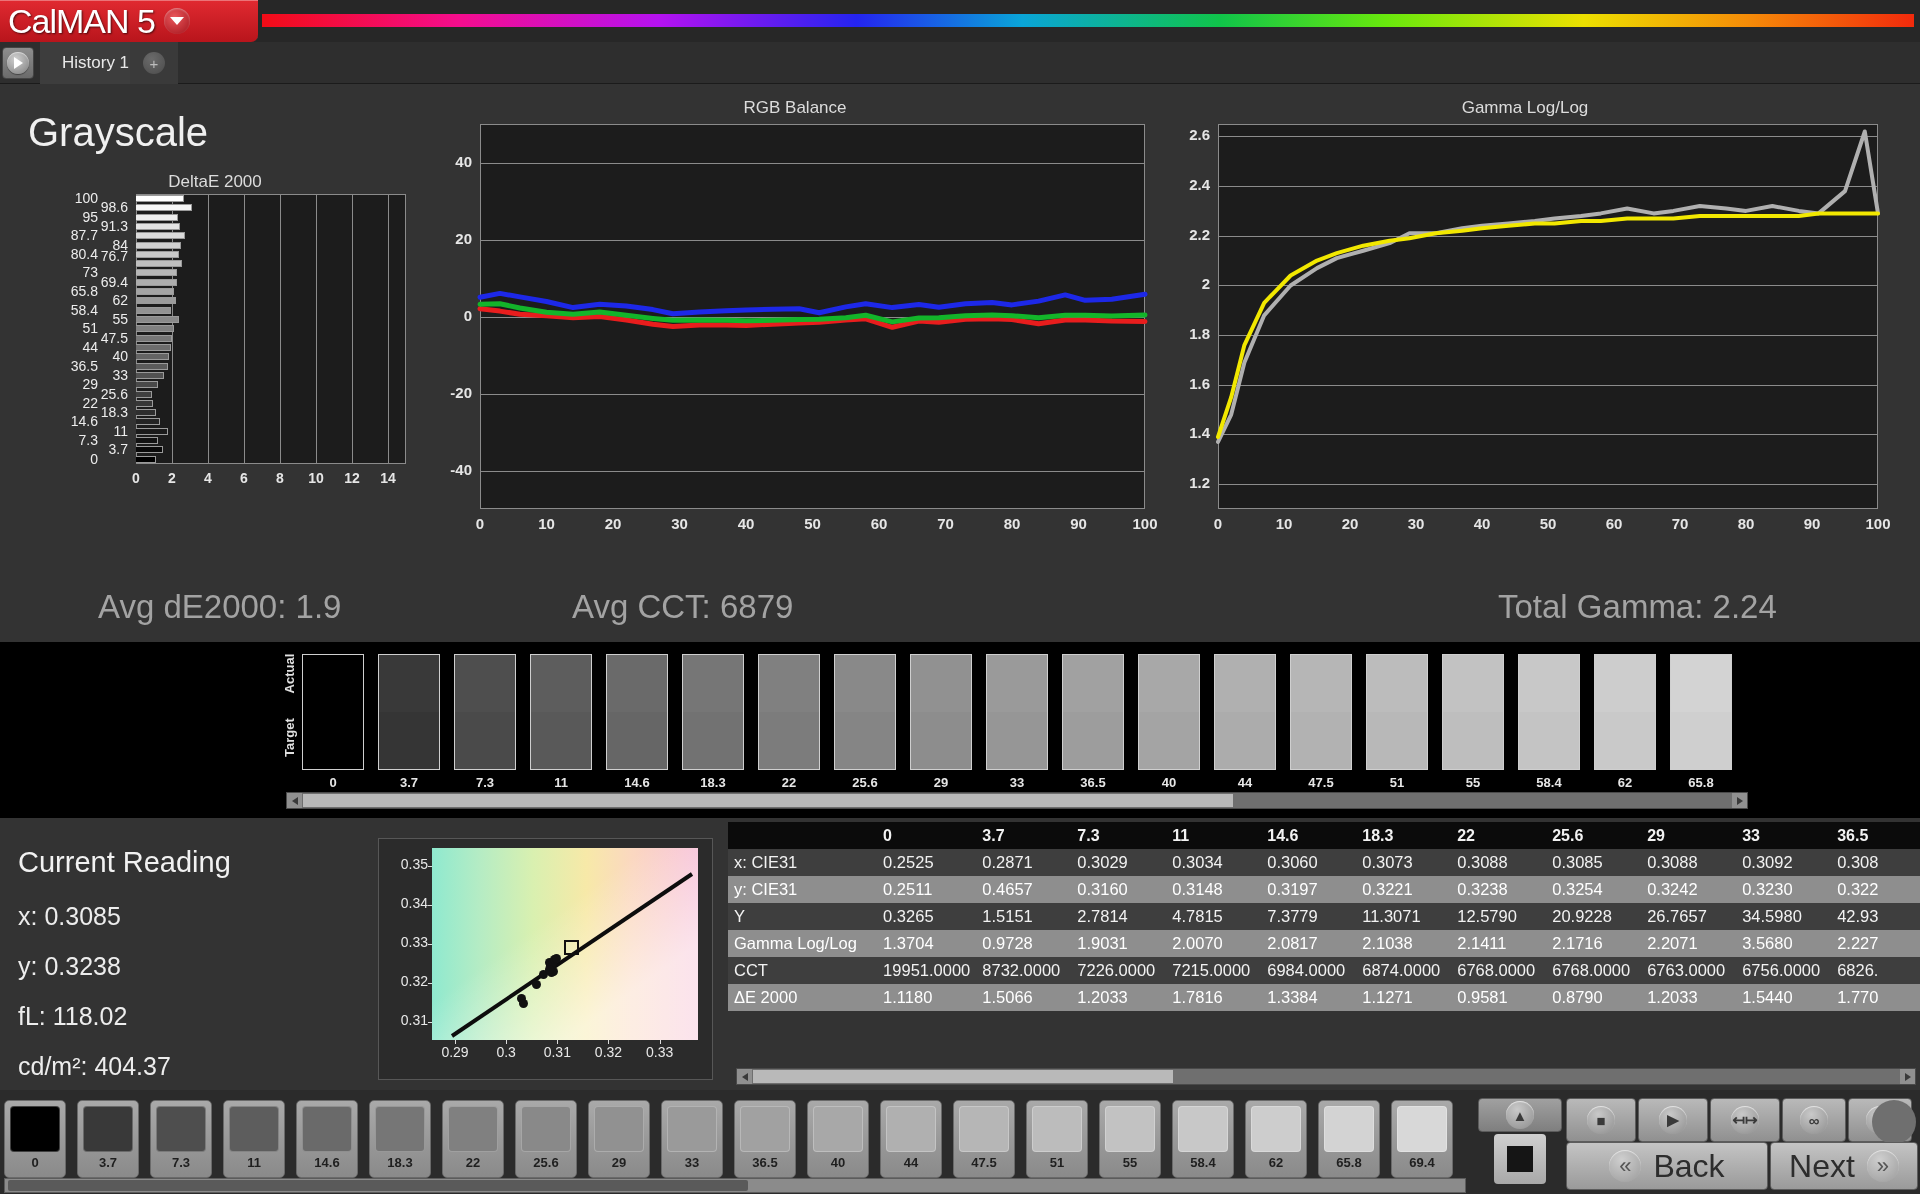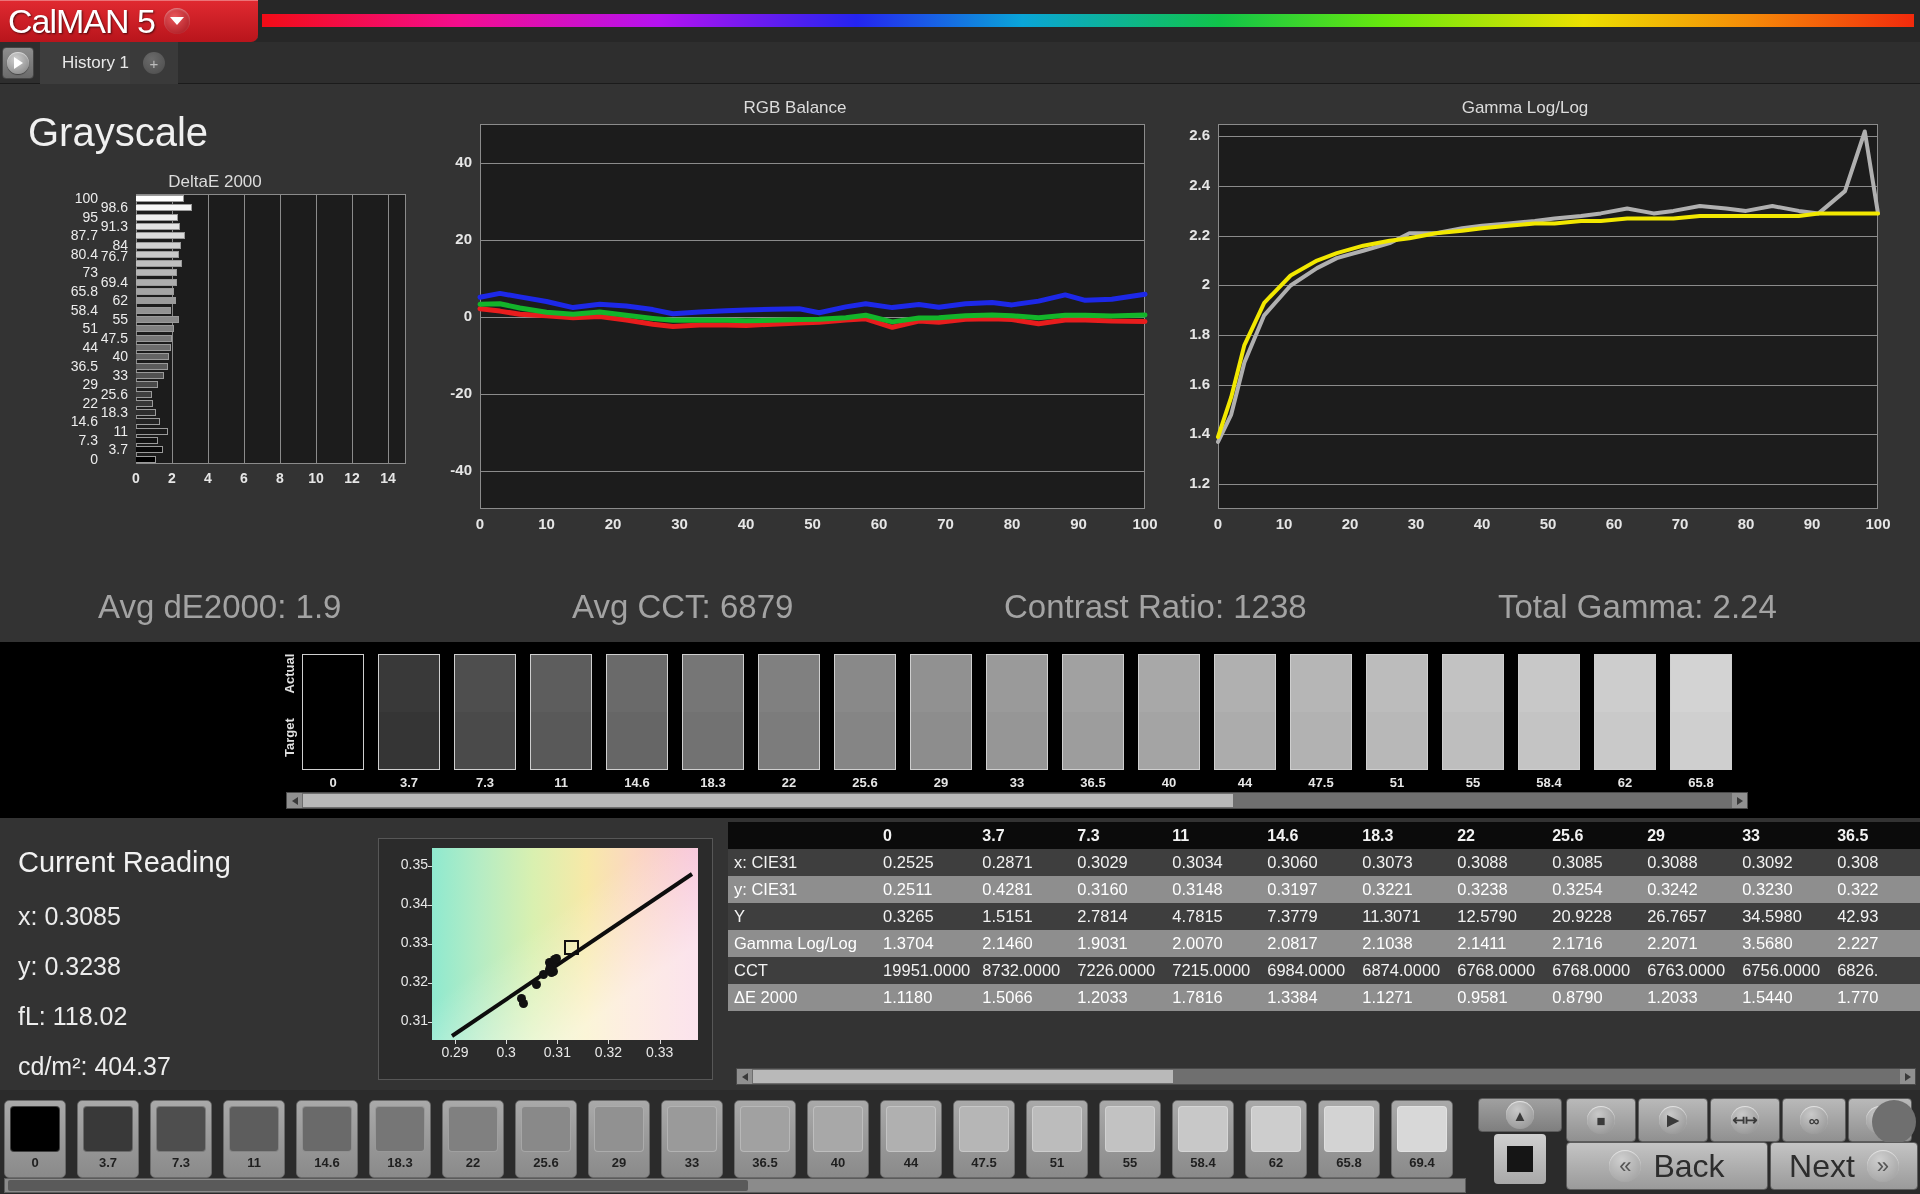--- a/index.html
+++ b/index.html
@@ -417,21 +417,20 @@
         <svg style="position:absolute;left:1218px;top:40px;width:660px;height:385px;overflow:visible;">
           <polyline points="0.0,317.9 13.2,290.6 26.4,238.5 46.2,191.3 72.6,161.5 99.0,144.1 118.8,134.1 145.2,126.7 171.6,119.2 191.4,109.3 217.8,109.3 244.2,104.3 264.0,101.8 290.4,99.4 316.8,96.9 336.6,94.4 363.0,91.9 382.8,89.4 409.2,84.5 435.6,89.4 455.4,86.9 481.8,82.0 508.2,84.5 528.0,86.9 554.4,82.0 580.8,86.9 600.6,89.4 627.0,67.1 646.8,7.5 660.0,89.4" fill="none" stroke="#b0b0b0" stroke-width="4" stroke-linejoin="round" stroke-linecap="round"></polyline>
           <polyline points="0.0,313.0 13.2,273.2 26.4,221.1 46.2,178.8 72.6,151.5 99.0,136.6 118.8,129.2 145.2,121.7 171.6,116.7 191.4,114.3 217.8,109.3 244.2,106.8 264.0,104.3 290.4,101.8 316.8,99.4 336.6,99.4 363.0,96.9 382.8,96.9 409.2,94.4 435.6,94.4 455.4,94.4 481.8,91.9 508.2,91.9 528.0,91.9 554.4,91.9 580.8,91.9 600.6,89.4 627.0,89.4 646.8,89.4 660.0,89.4" fill="none" stroke="#f2e800" stroke-width="4" stroke-linejoin="round" stroke-linecap="round"></polyline>
         </svg>
       </div>
   </div>
 
   <div class="summary">
     <div class="sum-item" style="left:98px; top:10px;">Avg dE2000: 1.9</div>
     <div class="sum-item" style="left:572px; top:10px;">Avg CCT: 6879</div>
-    <div class="sum-item" style="left:1004px; top:10px;">Contrast Ratio: 1238</div>
     <div class="sum-item" style="left:1498px; top:10px;">Total Gamma: 2.24</div>
   </div>
 
   <div class="patchstrip"></div>
   <div class="atlabels">
     <span style="top:14px;">Actual</span>
     <span style="top:78px;">Target</span>
   </div>
   <div id="patchHost">
       <div class="patch" style="left:302px;">
@@ -621,21 +620,21 @@
             <td>0.3073</td>
             <td>0.3088</td>
             <td>0.3085</td>
             <td>0.3088</td>
             <td>0.3092</td>
             <td>0.308</td>
           </tr>
           <tr>
             <td>y: CIE31</td>
             <td>0.2511</td>
-            <td>0.4281</td>
+            <td>0.4657</td>
             <td>0.3160</td>
             <td>0.3148</td>
             <td>0.3197</td>
             <td>0.3221</td>
             <td>0.3238</td>
             <td>0.3254</td>
             <td>0.3242</td>
             <td>0.3230</td>
             <td>0.322</td>
           </tr>
@@ -649,21 +648,21 @@
             <td>11.3071</td>
             <td>12.5790</td>
             <td>20.9228</td>
             <td>26.7657</td>
             <td>34.5980</td>
             <td>42.93</td>
           </tr>
           <tr>
             <td>Gamma Log/Log</td>
             <td>1.3704</td>
-            <td>2.1460</td>
+            <td>0.9728</td>
             <td>1.9031</td>
             <td>2.0070</td>
             <td>2.0817</td>
             <td>2.1038</td>
             <td>2.1411</td>
             <td>2.1716</td>
             <td>2.2071</td>
             <td>3.5680</td>
             <td>2.227</td>
           </tr>

